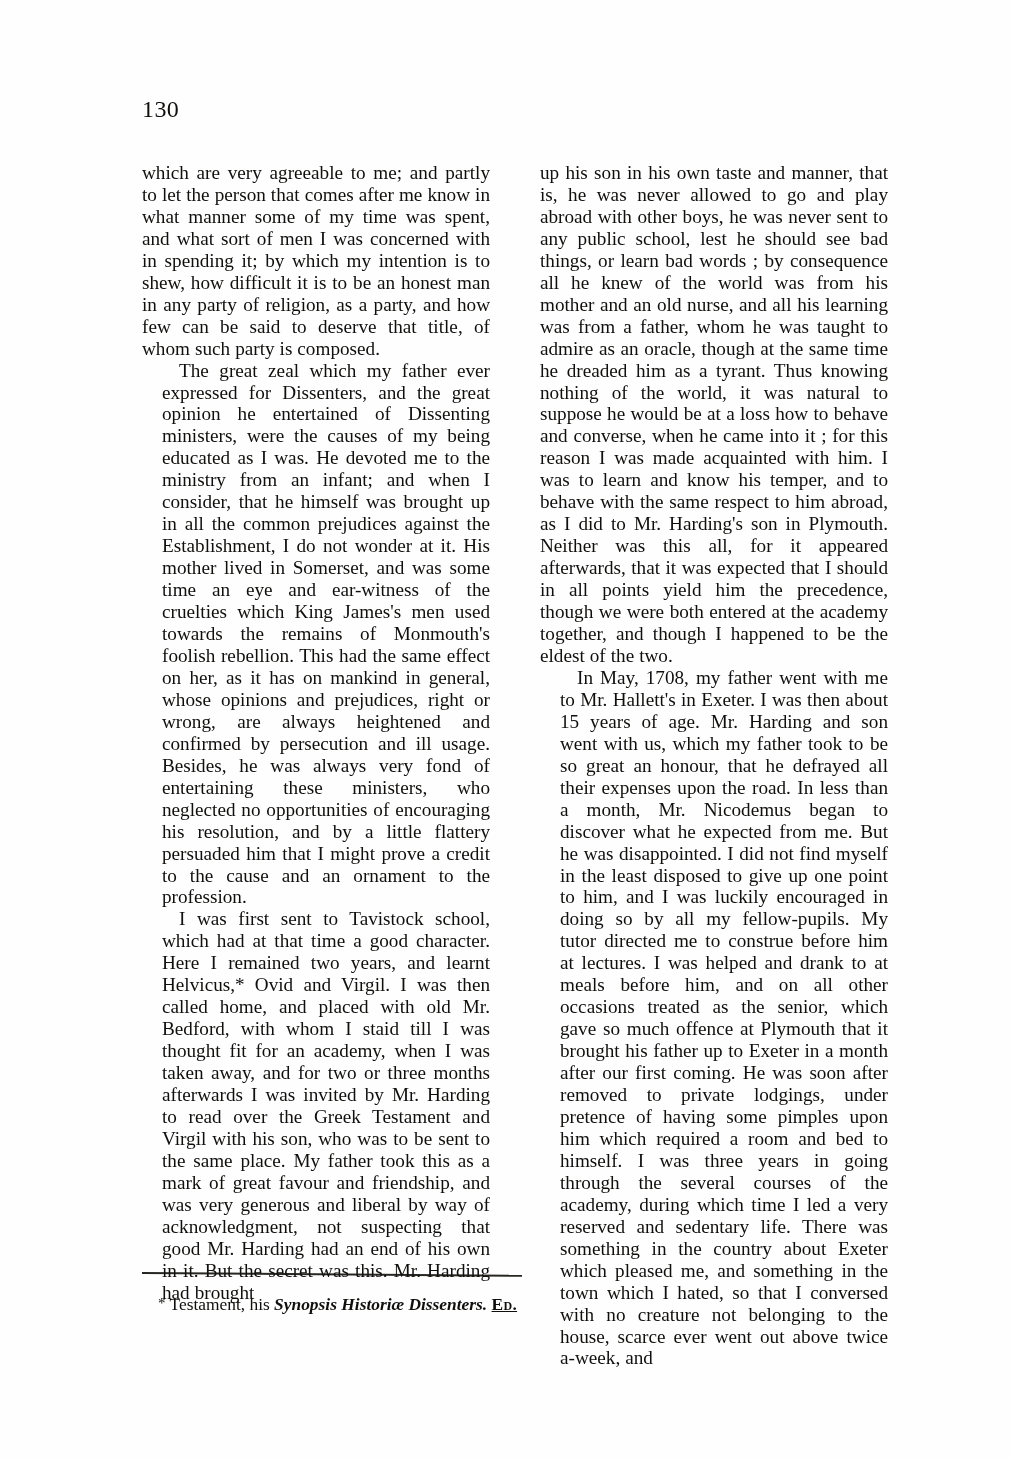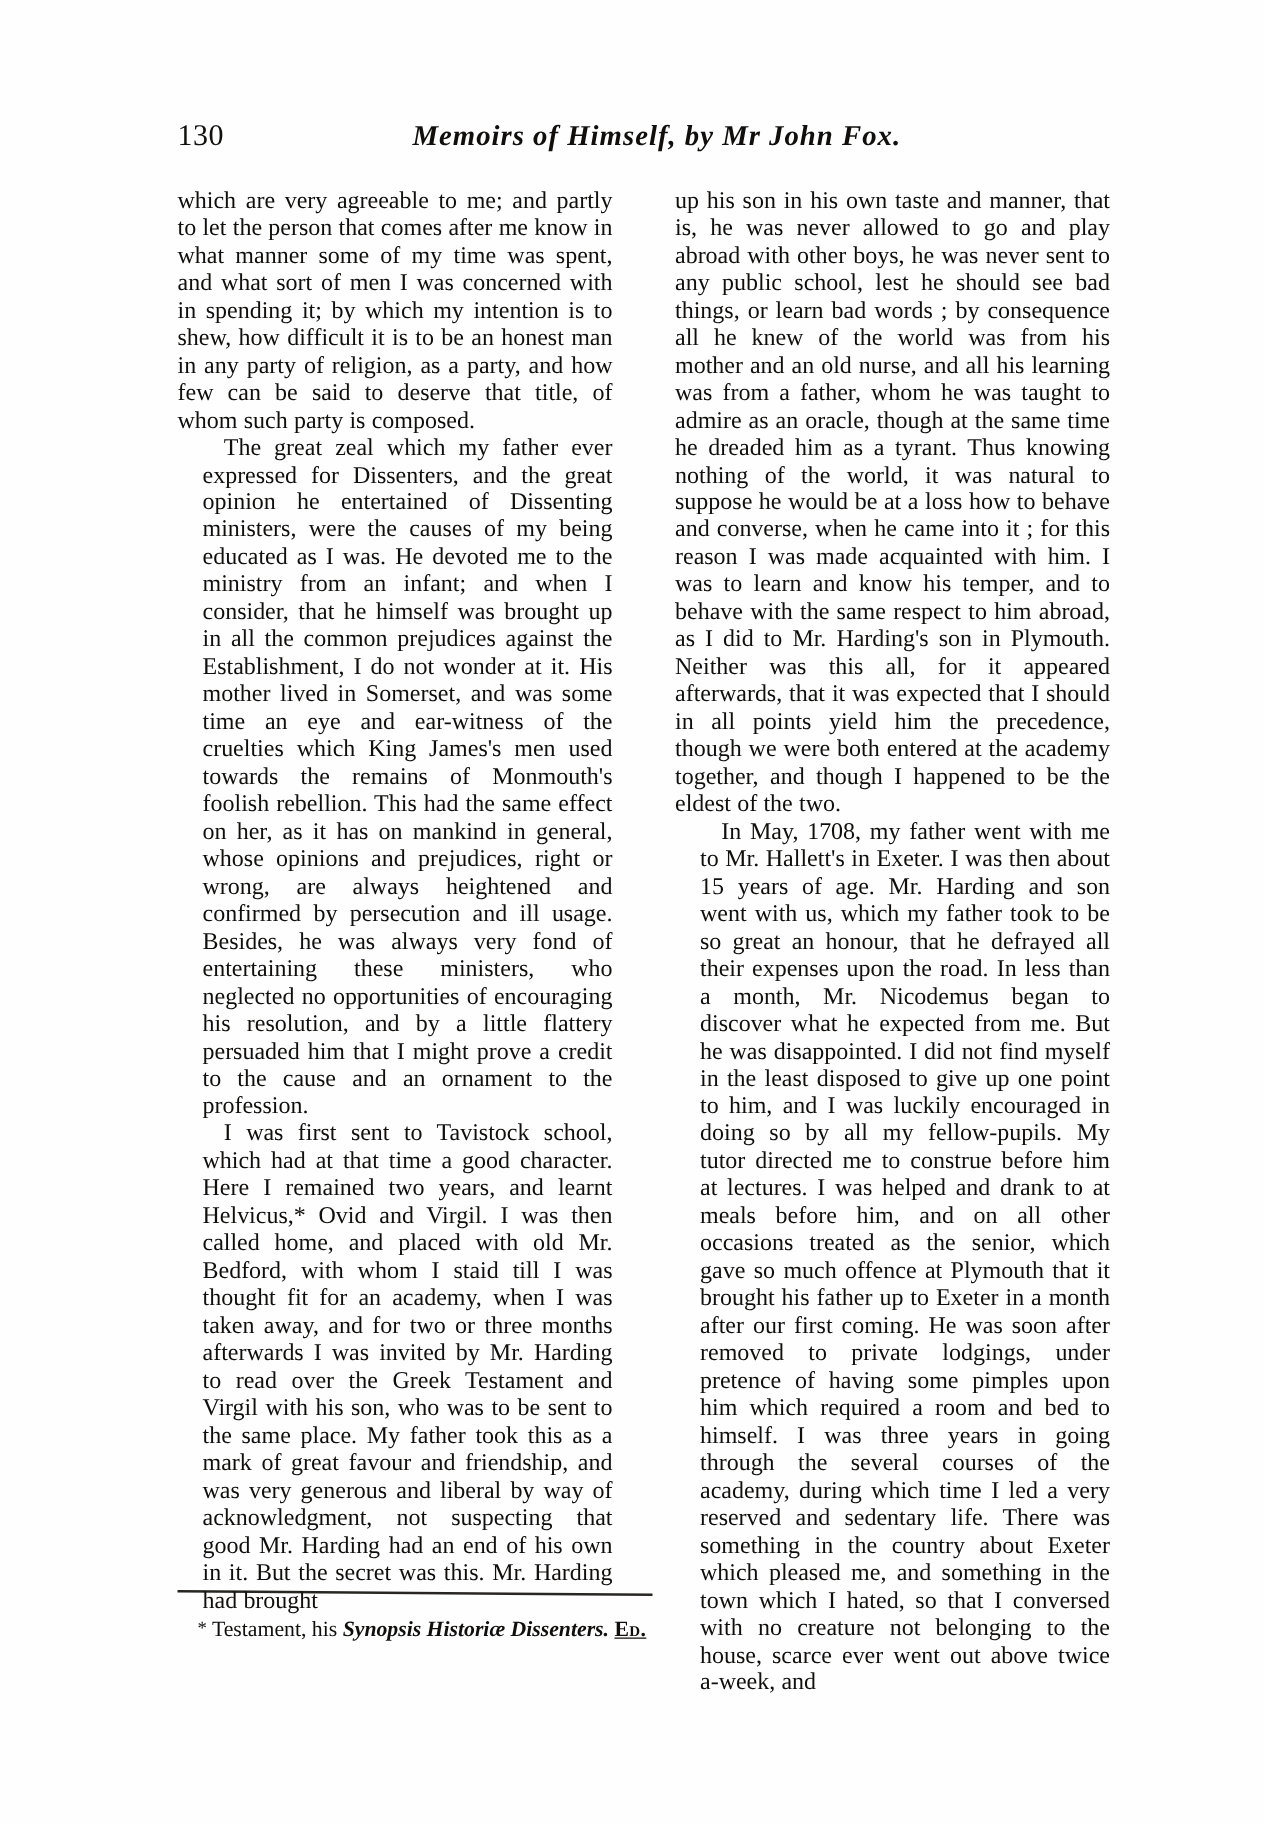--- a/index.html
+++ b/index.html
@@ -54,21 +54,21 @@
 
   
   .columns {
     position: absolute;
     left: 142px;
     top: 146px;
     width: 740px;
   }
   .col {
     position: absolute;
-    top: 4px;
+    top: 16px;
     width: 348px;
     font-family: Liberation Serif, serif;
   }
   .col-left  { left: 0px; }
   .col-right { left: 398px; }
 
   .col p {
     margin: 0;
     font-size: 19.2px;
     line-height: 21.95px;
@@ -116,21 +116,20 @@
 
   .note-marker { font-size: 15px; vertical-align: 2px; }
 </style>
 </head>
 <body>
 
 <div class="page">
 
   <div class="running-head">
     <span class="folio">130</span>
-    <span class="head-title">Memoirs of Himself, by Mr John Fox.</span>
   </div>
 
   <div class="columns">
 
     <div class="col col-left">
       <p>which are very agreeable to me; and partly to let the person that comes after me know in what manner some of my time was spent, and what sort of men I was concerned with in spending it; by which my intention is to shew, how difficult it is to be an honest man in any party of religion, as a party, and how few can be said to deserve that title, of whom such party is composed.</p>
       <p class="indent">The great zeal which my father ever expressed for Dissenters, and the great opinion he entertained of Dissenting ministers, were the causes of my being educated as I was. He devoted me to the ministry from an infant; and when I consider, that he himself was brought up in all the common prejudices against the Establishment, I do not wonder at it. His mother lived in Somerset, and was some time an eye and ear-witness of the cruelties which King James's men used towards the remains of Monmouth's foolish rebellion. This had the same effect on her, as it has on mankind in general, whose opinions and prejudices, right or wrong, are always heightened and confirmed by persecution and ill usage. Besides, he was always very fond of entertaining these ministers, who neglected no opportunities of encouraging his resolution, and by a little flattery persuaded him that I might prove a credit to the cause and an ornament to the profession.</p>
       <p class="indent">I was first sent to Tavistock school, which had at that time a good character. Here I remained two years, and learnt Helvicus,* Ovid and Virgil. I was then called home, and placed with old Mr. Bedford, with whom I staid till I was thought fit for an academy, when I was taken away, and for two or three months afterwards I was invited by Mr. Harding to read over the Greek Testament and Virgil with his son, who was to be sent to the same place. My father took this as a mark of great favour and friendship, and was very generous and liberal by way of acknowledgment, not suspecting that good Mr. Harding had an end of his own in it. But the secret was this. Mr. Harding had brought</p>
     </div>
 

